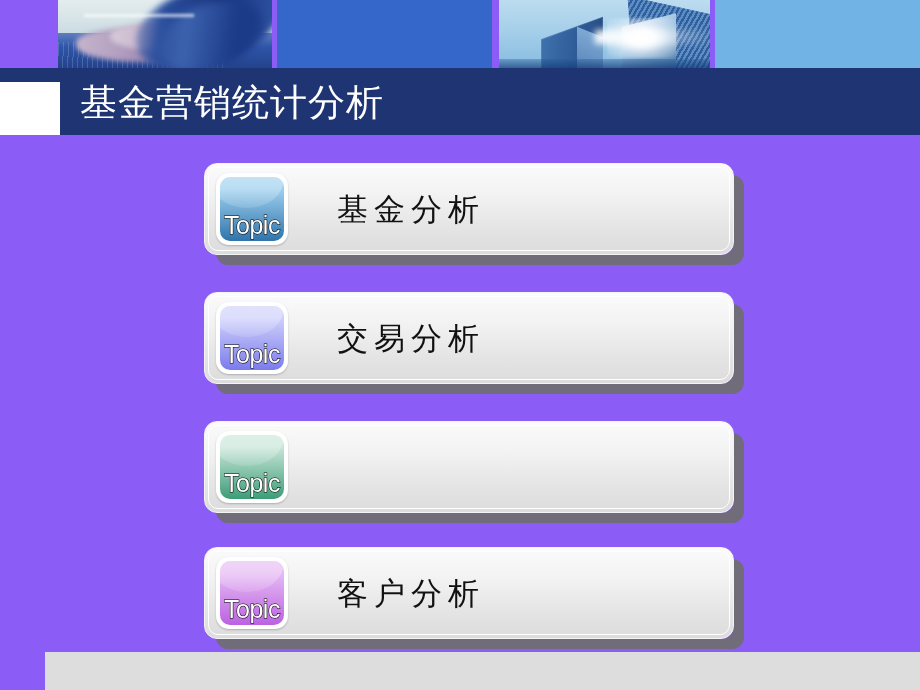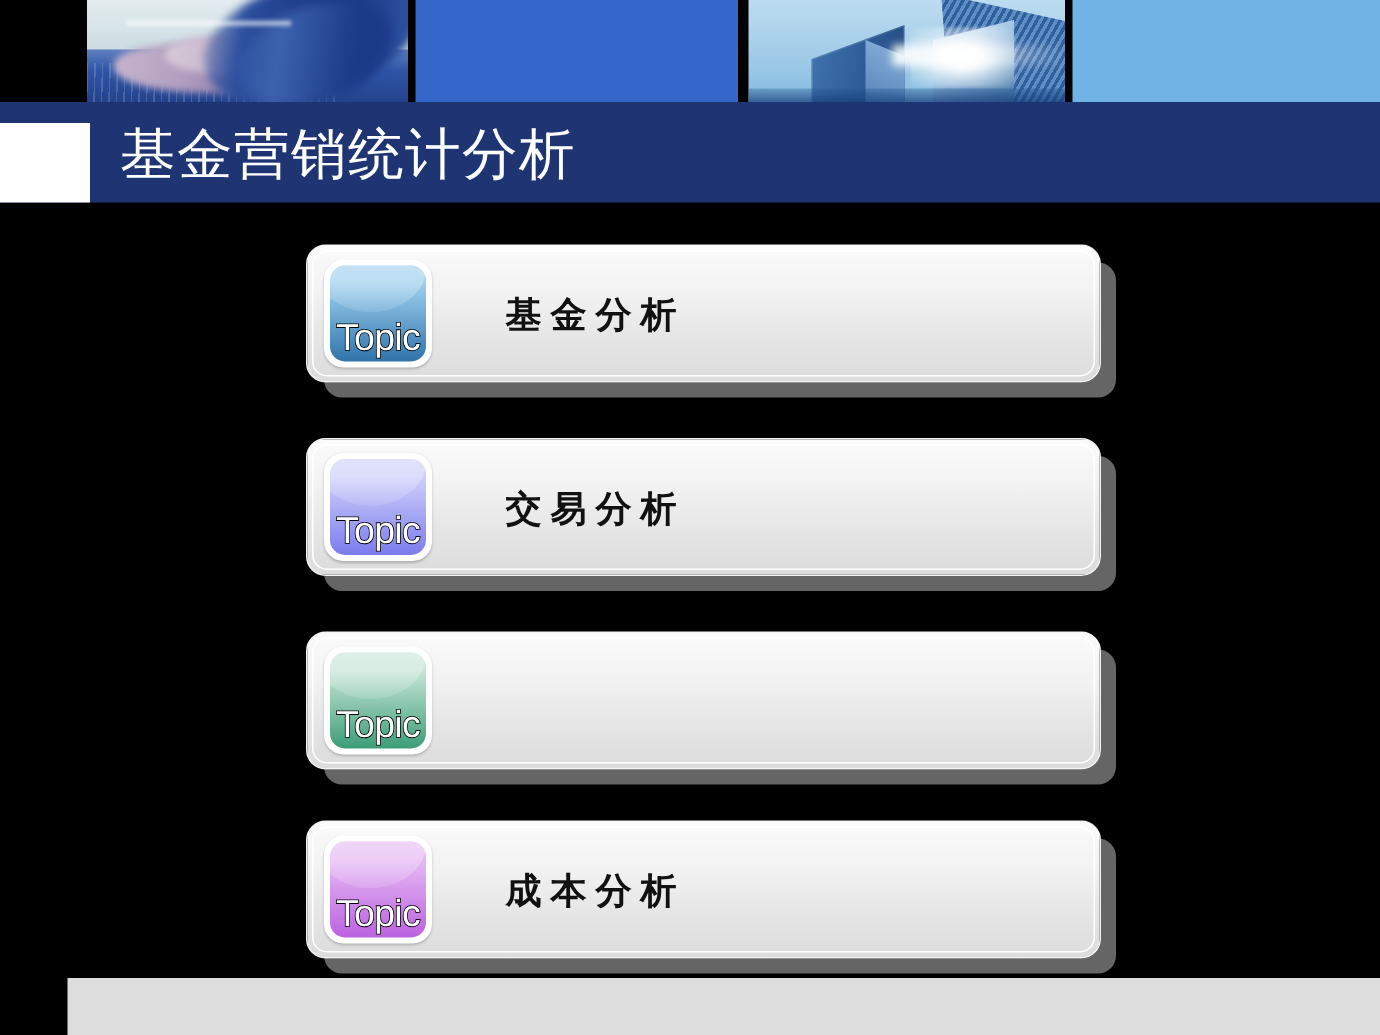--- a/index.html
+++ b/index.html
@@ -13,21 +13,21 @@
     overflow: hidden;
     font-family: "Liberation Sans", "DejaVu Sans", sans-serif;
     position: relative;
   }
 
   .slide {
     position: absolute;
     left: 0; top: 0;
     width: 920px;
     height: 690px;
-    background: #000000;
+    background: #8b5cf6;
     overflow: hidden;
   }
 
   
   .header-band {
     position: absolute;
     left: 0; top: 0;
     width: 920px;
     height: 68px;
   }
@@ -279,22 +279,22 @@
   }
 
   .card-title {
     position: absolute;
     left: 132px;
     top: 0;
     height: 92px;
     display: flex;
     align-items: center;
     font-family: "DejaVu Sans", "Liberation Sans", sans-serif;
-    font-size: 24px;
-    font-weight: bold;
+    font-size: 31px;
+    font-weight: normal;
     color: #111111;
     letter-spacing: 6px;
     white-space: nowrap;
   }
 
   
   .footer {
     position: absolute;
     left: 45px;
     top: 652px;
@@ -367,20 +367,20 @@
         </div>
       </div>
     </div>
 
     <div class="card card-4">
       <div class="badge">
         <div class="badge-inner" id="badge-inner-4" style="background: linear-gradient(rgb(230, 187, 244) 0%, rgb(230, 187, 244) 18%, rgb(187, 98, 224) 100%);">
           <div class="badge-label">Topic</div>
         </div>
       </div>
-      <div class="card-title">成本分析</div>
+      <div class="card-title">客户分析</div>
     </div>
 
   </div>
 
   <div class="footer"></div>
 
 </div>
 
 </body></html>

